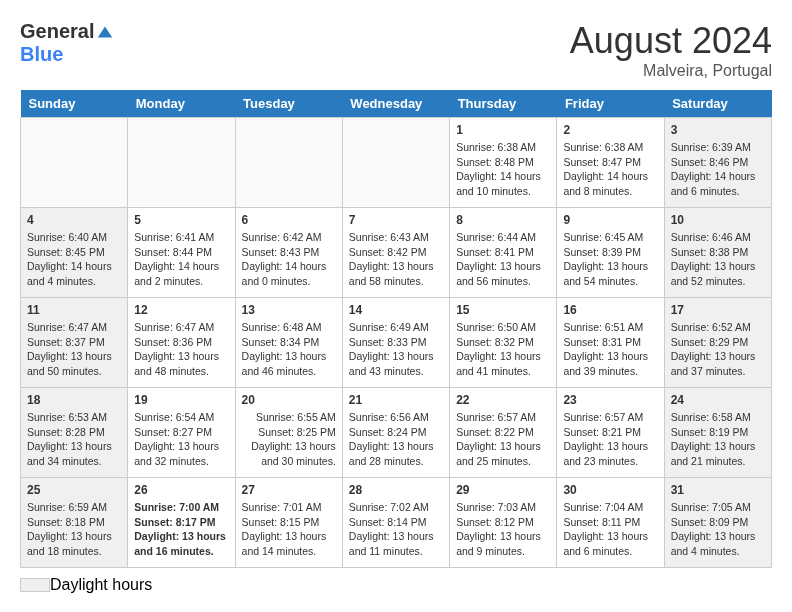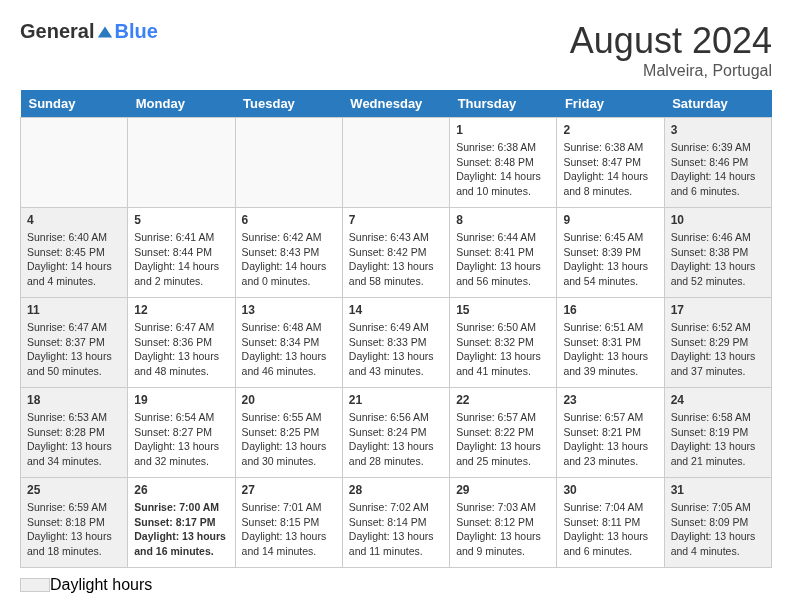--- a/index.html
+++ b/index.html
@@ -11,21 +11,21 @@
       padding: 20px;
     }
     .header {
       display: flex;
       justify-content: space-between;
       align-items: flex-start;
       margin-bottom: 10px;
     }
     .logo {
       display: flex;
-      flex-direction: row;
+      flex-direction: column;
       align-items: flex-start;
     }
     .logo-text {
       display: flex;
       align-items: center;
     }
     .logo-general {
       font-size: 20px;
       font-weight: bold;
       color: #333;
@@ -242,21 +242,21 @@
 Daylight: 13 hours and 34 minutes.</div>
         </td>
         <td class="">
           <span class="day-num">19</span>
           <div class="cell-text" style="white-space: pre-line;">Sunrise: 6:54 AM
 Sunset: 8:27 PM
 Daylight: 13 hours and 32 minutes.</div>
         </td>
         <td class="">
           <span class="day-num">20</span>
-          <div class="cell-text" style="white-space: pre-line;">Sunrise: 6:55 AM
+          <div class="cell-text" style="white-space: pre-line; text-align: right;">Sunrise: 6:55 AM
 Sunset: 8:25 PM
 Daylight: 13 hours and 30 minutes.</div>
         </td>
         <td class="">
           <span class="day-num">21</span>
           <div class="cell-text" style="white-space: pre-line;">Sunrise: 6:56 AM
 Sunset: 8:24 PM
 Daylight: 13 hours and 28 minutes.</div>
         </td>
         <td class="">

